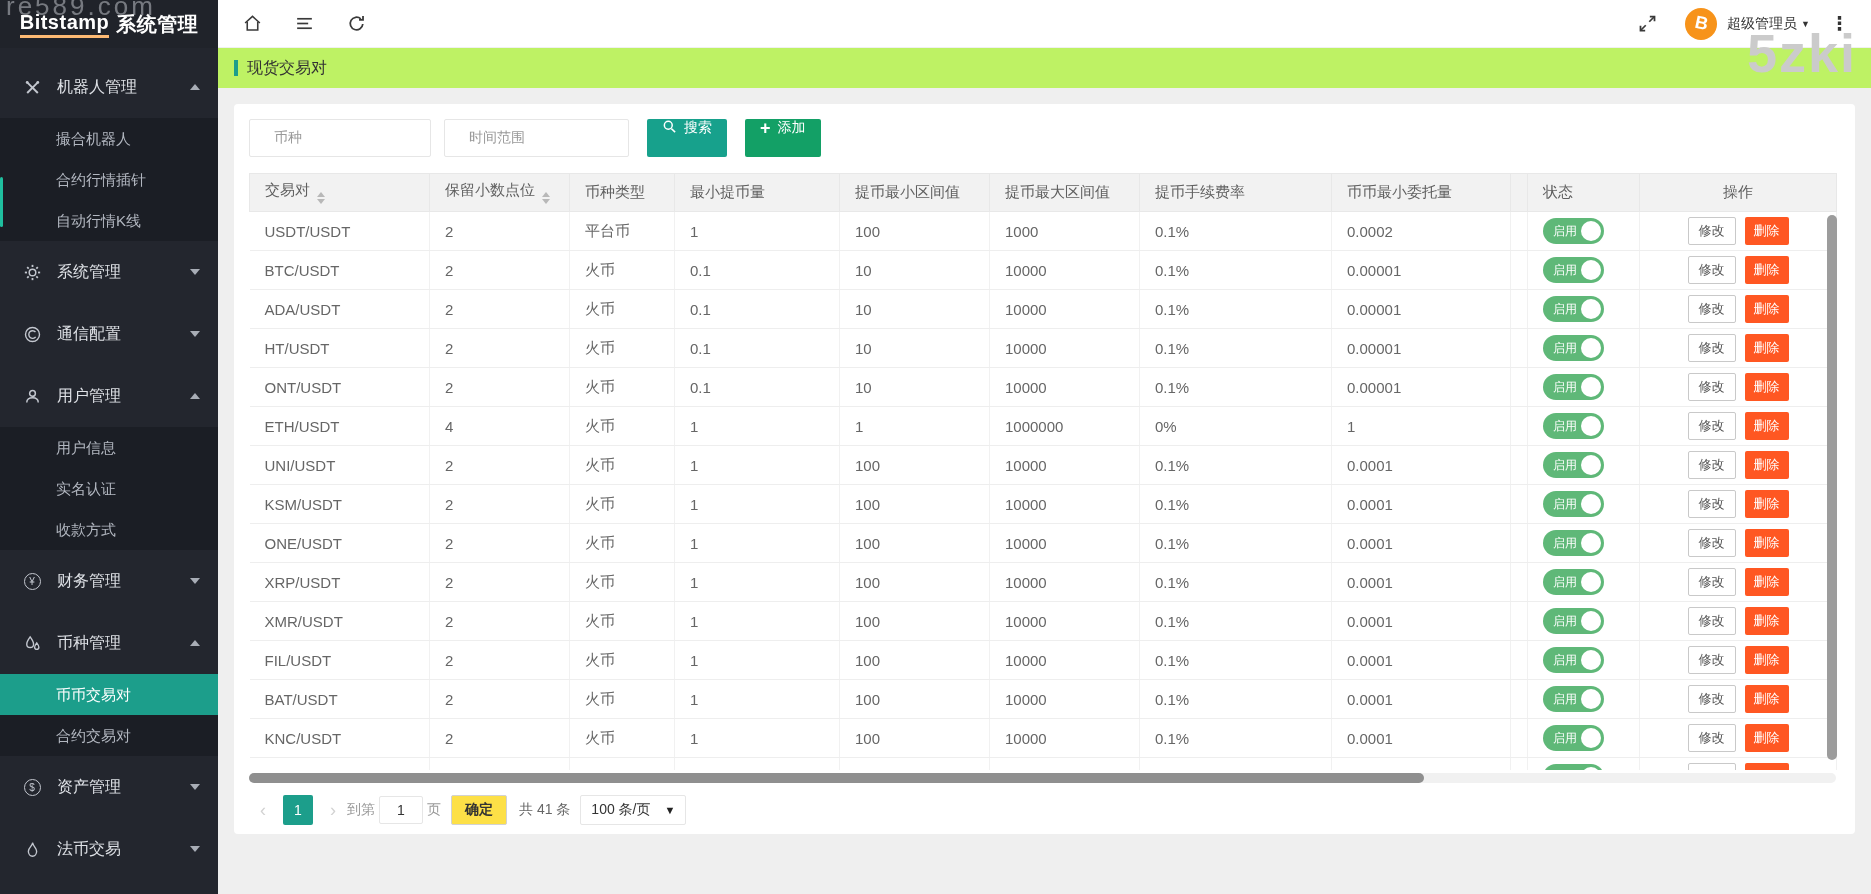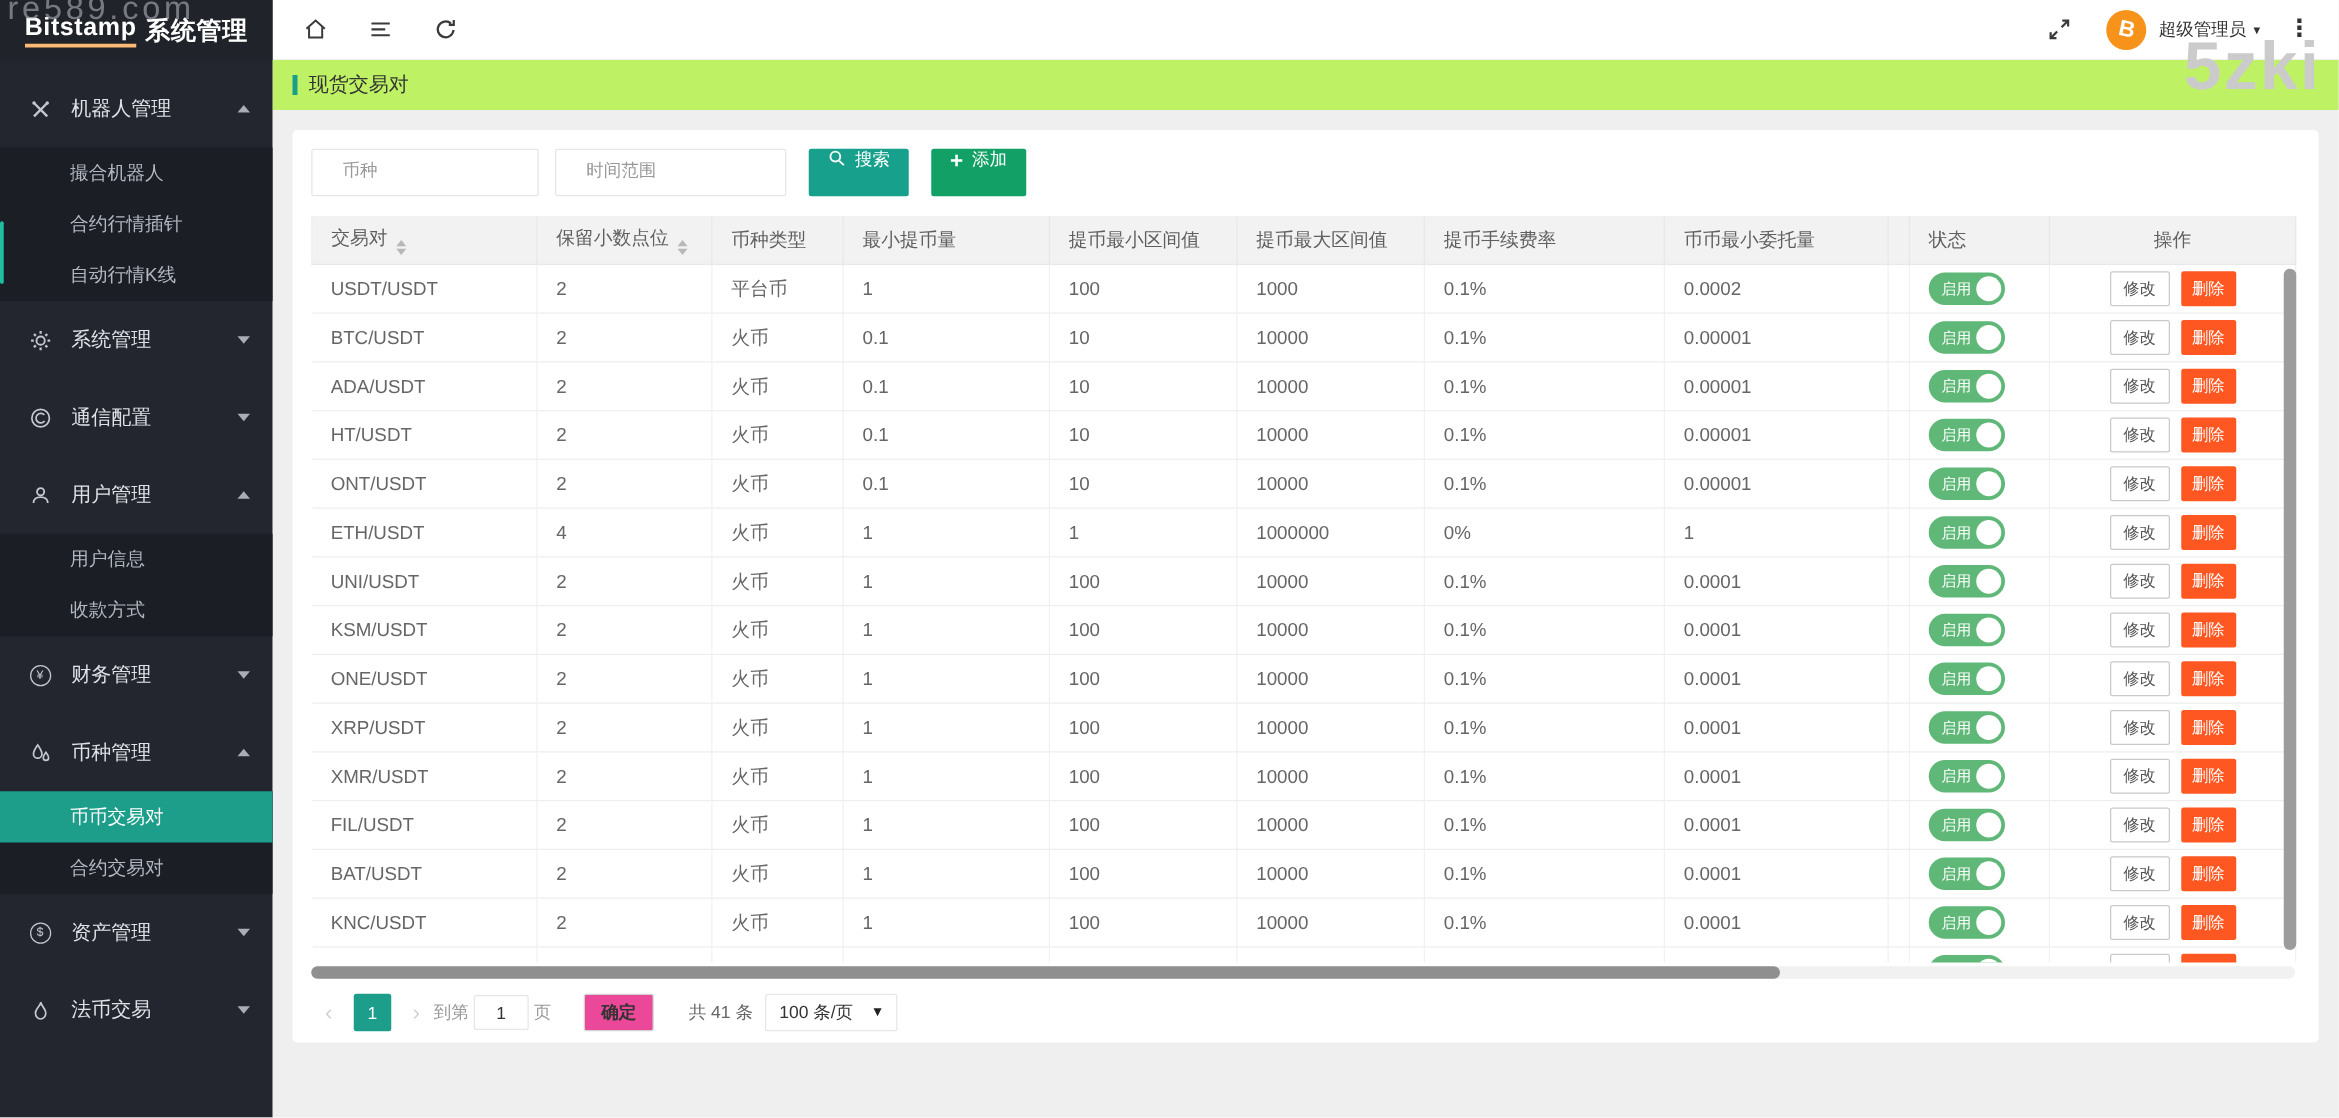--- a/index.html
+++ b/index.html
@@ -81,21 +81,21 @@
   .vscroll { position: absolute; right: 3px; top: 42px; width: 10px; height: 545px; background: #9C9C9C; border-radius: 5px; cursor: pointer; }
   .hscroll { height: 10px; background: #F1F1F1; border-radius: 5px; margin-top: 3px; position: relative; width: 1587px; }
   .hscroll .thumb { position: absolute; left: 0; top: 0; height: 10px; width: 1175px; background: #8F8F8F; border-radius: 5px; cursor: pointer; }
 
   
   .pager { display: flex; align-items: center; margin-top: 12px; font-size: 14px; color: #666; }
   .pg-arrow { width: 28px; height: 30px; display: flex; align-items: center; justify-content: center; color: #D2D2D2; font-size: 18px; cursor: pointer; }
   .pg-num { width: 30px; height: 30px; background: #1C9E8B; color: #fff; border-radius: 2px; display: flex; align-items: center; justify-content: center; margin: 0 6px; cursor: pointer; }
   .pg-text { color: #999; margin: 0 0; }
   .pg-input { width: 44px; height: 28px; border: 1px solid #E6E6E6; border-radius: 2px; text-align: center; font-size: 14px; color: #333; margin: 0 4px; outline: none; font-family: inherit; }
-  .pg-confirm { height: 30px; padding: 0 13px; background: #ec4899; border: 1px solid #D2D2D2; border-radius: 2px; font-size: 14px; color: #333; font-weight: bold; margin: 0 26px; cursor: pointer; font-family: inherit; }
+  .pg-confirm { height: 30px; padding: 0 13px; background: #fde047; border: 1px solid #D2D2D2; border-radius: 2px; font-size: 14px; color: #333; font-weight: bold; margin: 0 10px; cursor: pointer; font-family: inherit; }
   .pg-total { color: #666; margin: 0 10px 0 2px; }
   .pg-select { height: 30px; border: 1px solid #E6E6E6; border-radius: 2px; display: flex; align-items: center; padding: 0 10px; color: #333; cursor: pointer; }
   .pg-select .caret { margin-left: 14px; font-size: 11px; color: #222; }
 </style>
 </head>
 <body>
 
 <div class="wm wm-tl">re589.com</div>
 <div class="wm wm-tr">5zki</div>
 
@@ -156,20 +156,21 @@
           <svg viewBox="0 0 16 16" fill="none" stroke="currentColor" stroke-width="1.4">
             <circle cx="8" cy="5.1" r="2.7"></circle>
             <path d="M2.6 13.6c0-3 2.4-4.5 5.4-4.5s5.4 1.5 5.4 4.5"></path>
           </svg>
         </span>
         <span class="nav-label">用户管理</span>
         <span class="arrow up"></span>
       </div>
       <div class="submenu">
         <div class="sub-item">用户信息</div>
+        <div class="sub-item">实名认证</div>
         <div class="sub-item">收款方式</div>
       </div>
       <div class="nav-item">
         <span class="nav-icon">
           <span class="circle-glyph">¥</span>
         </span>
         <span class="nav-label">财务管理</span>
         <span class="arrow down"></span>
       </div>
       <div class="nav-item">

